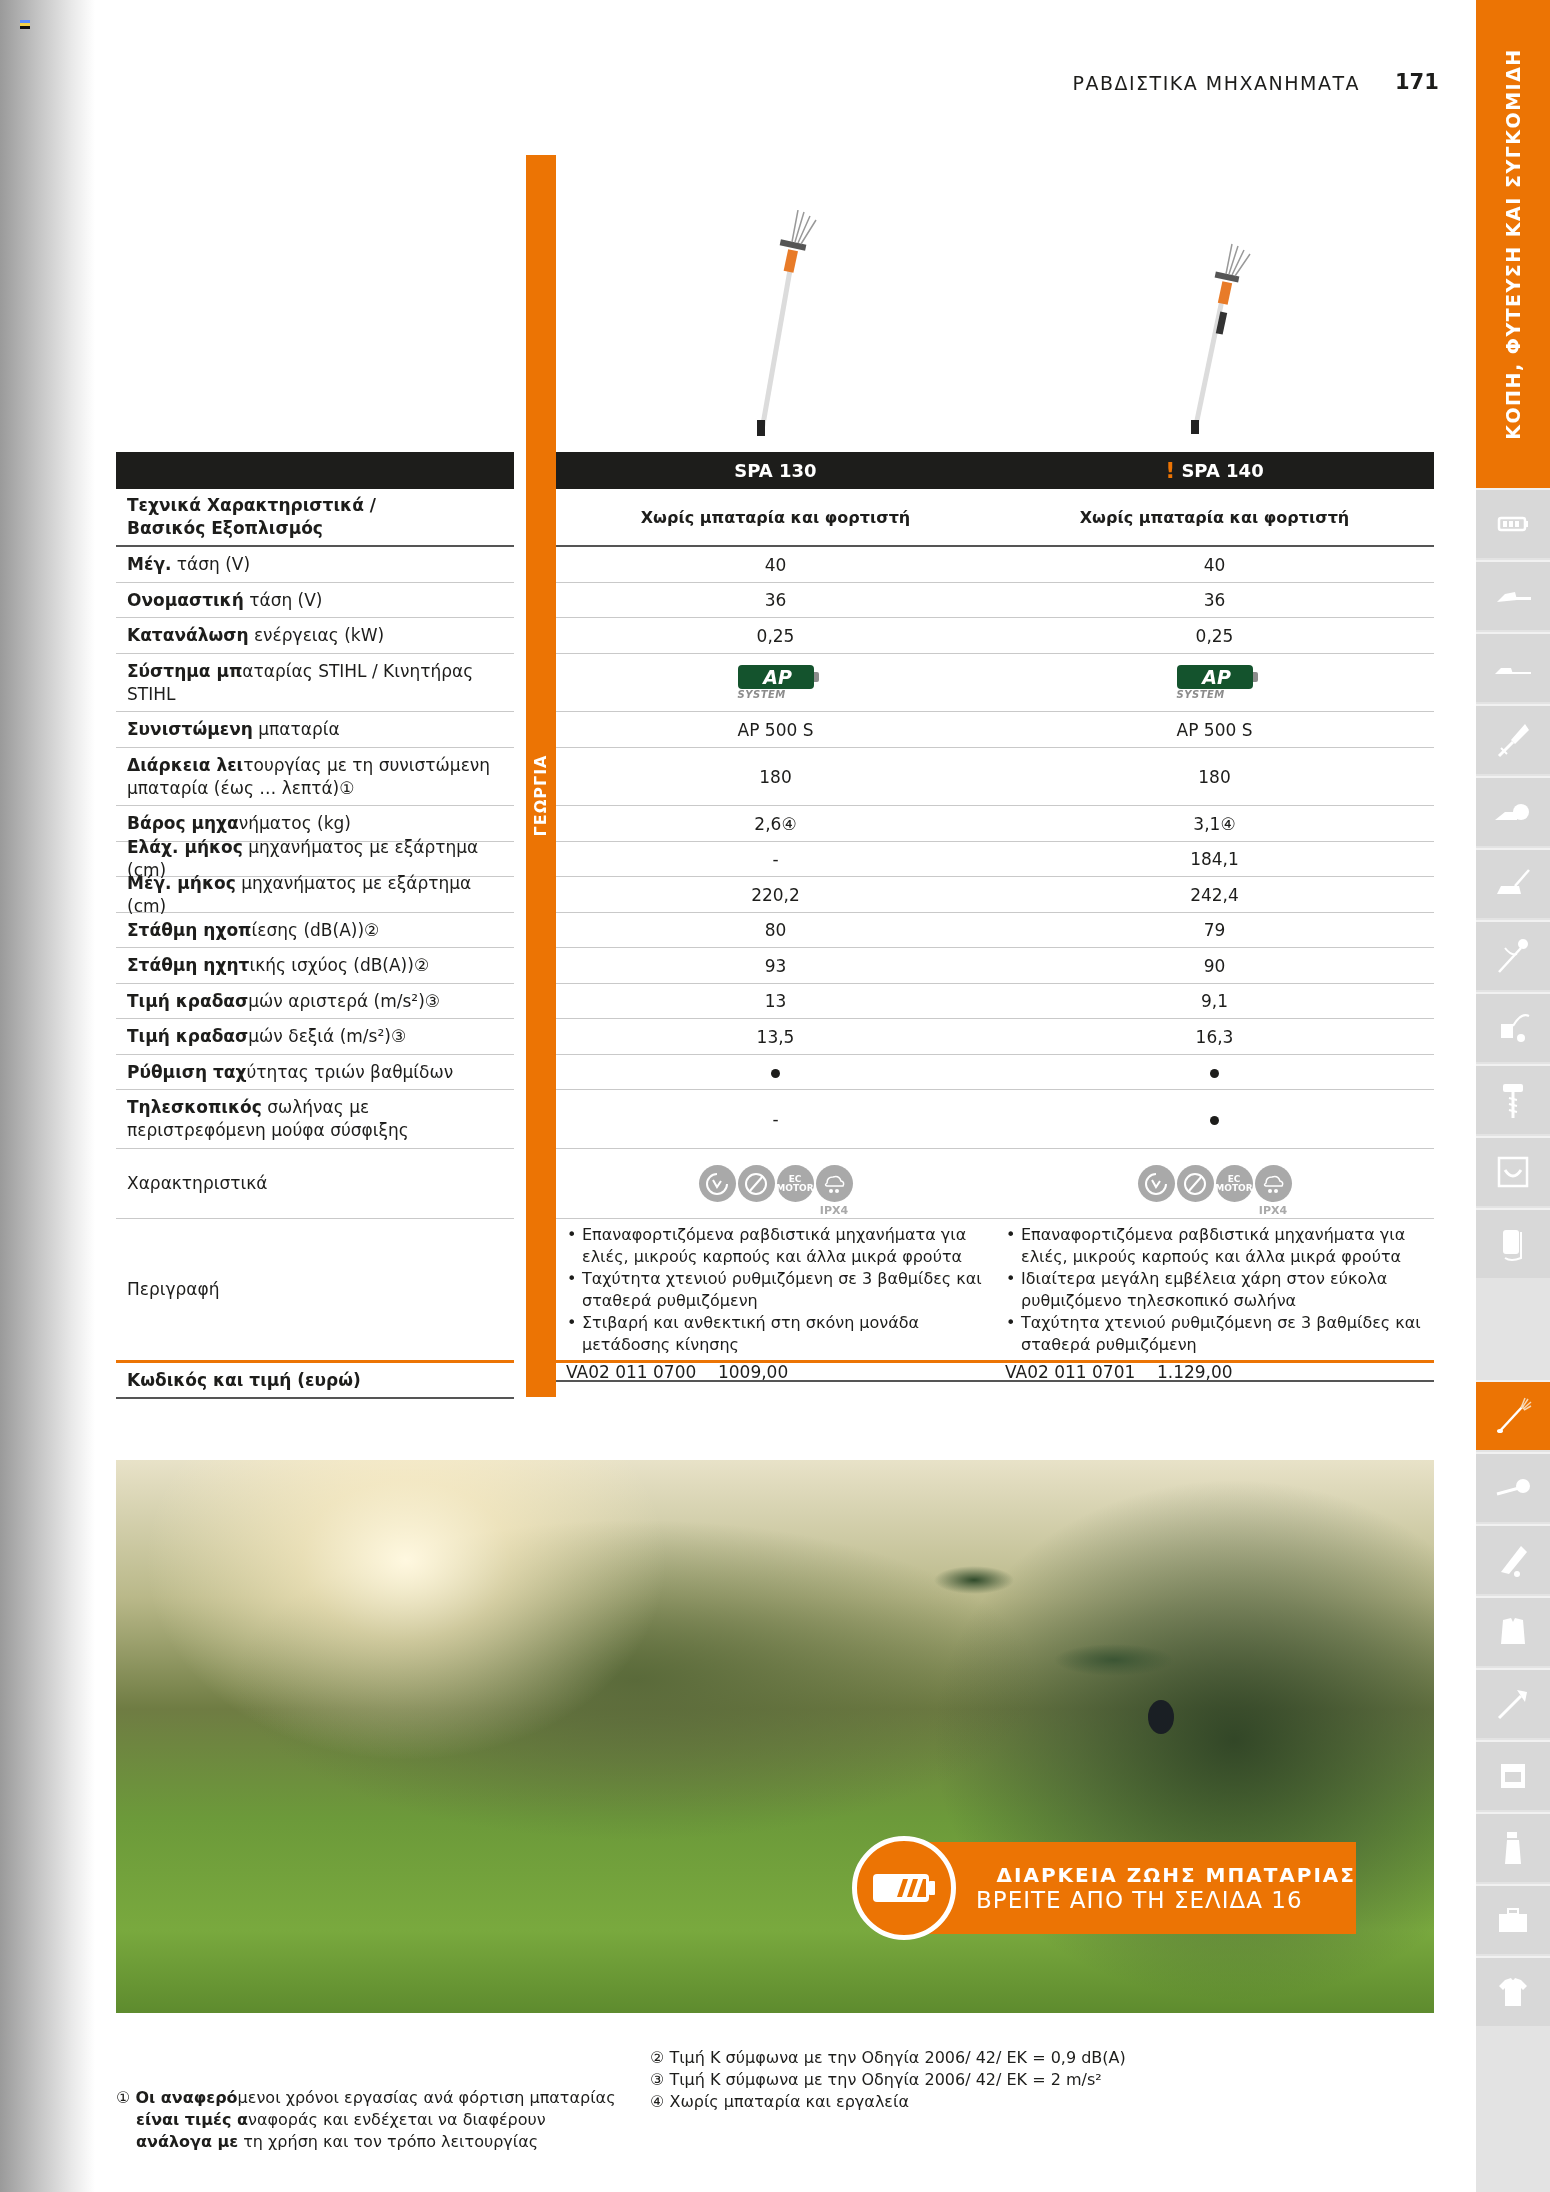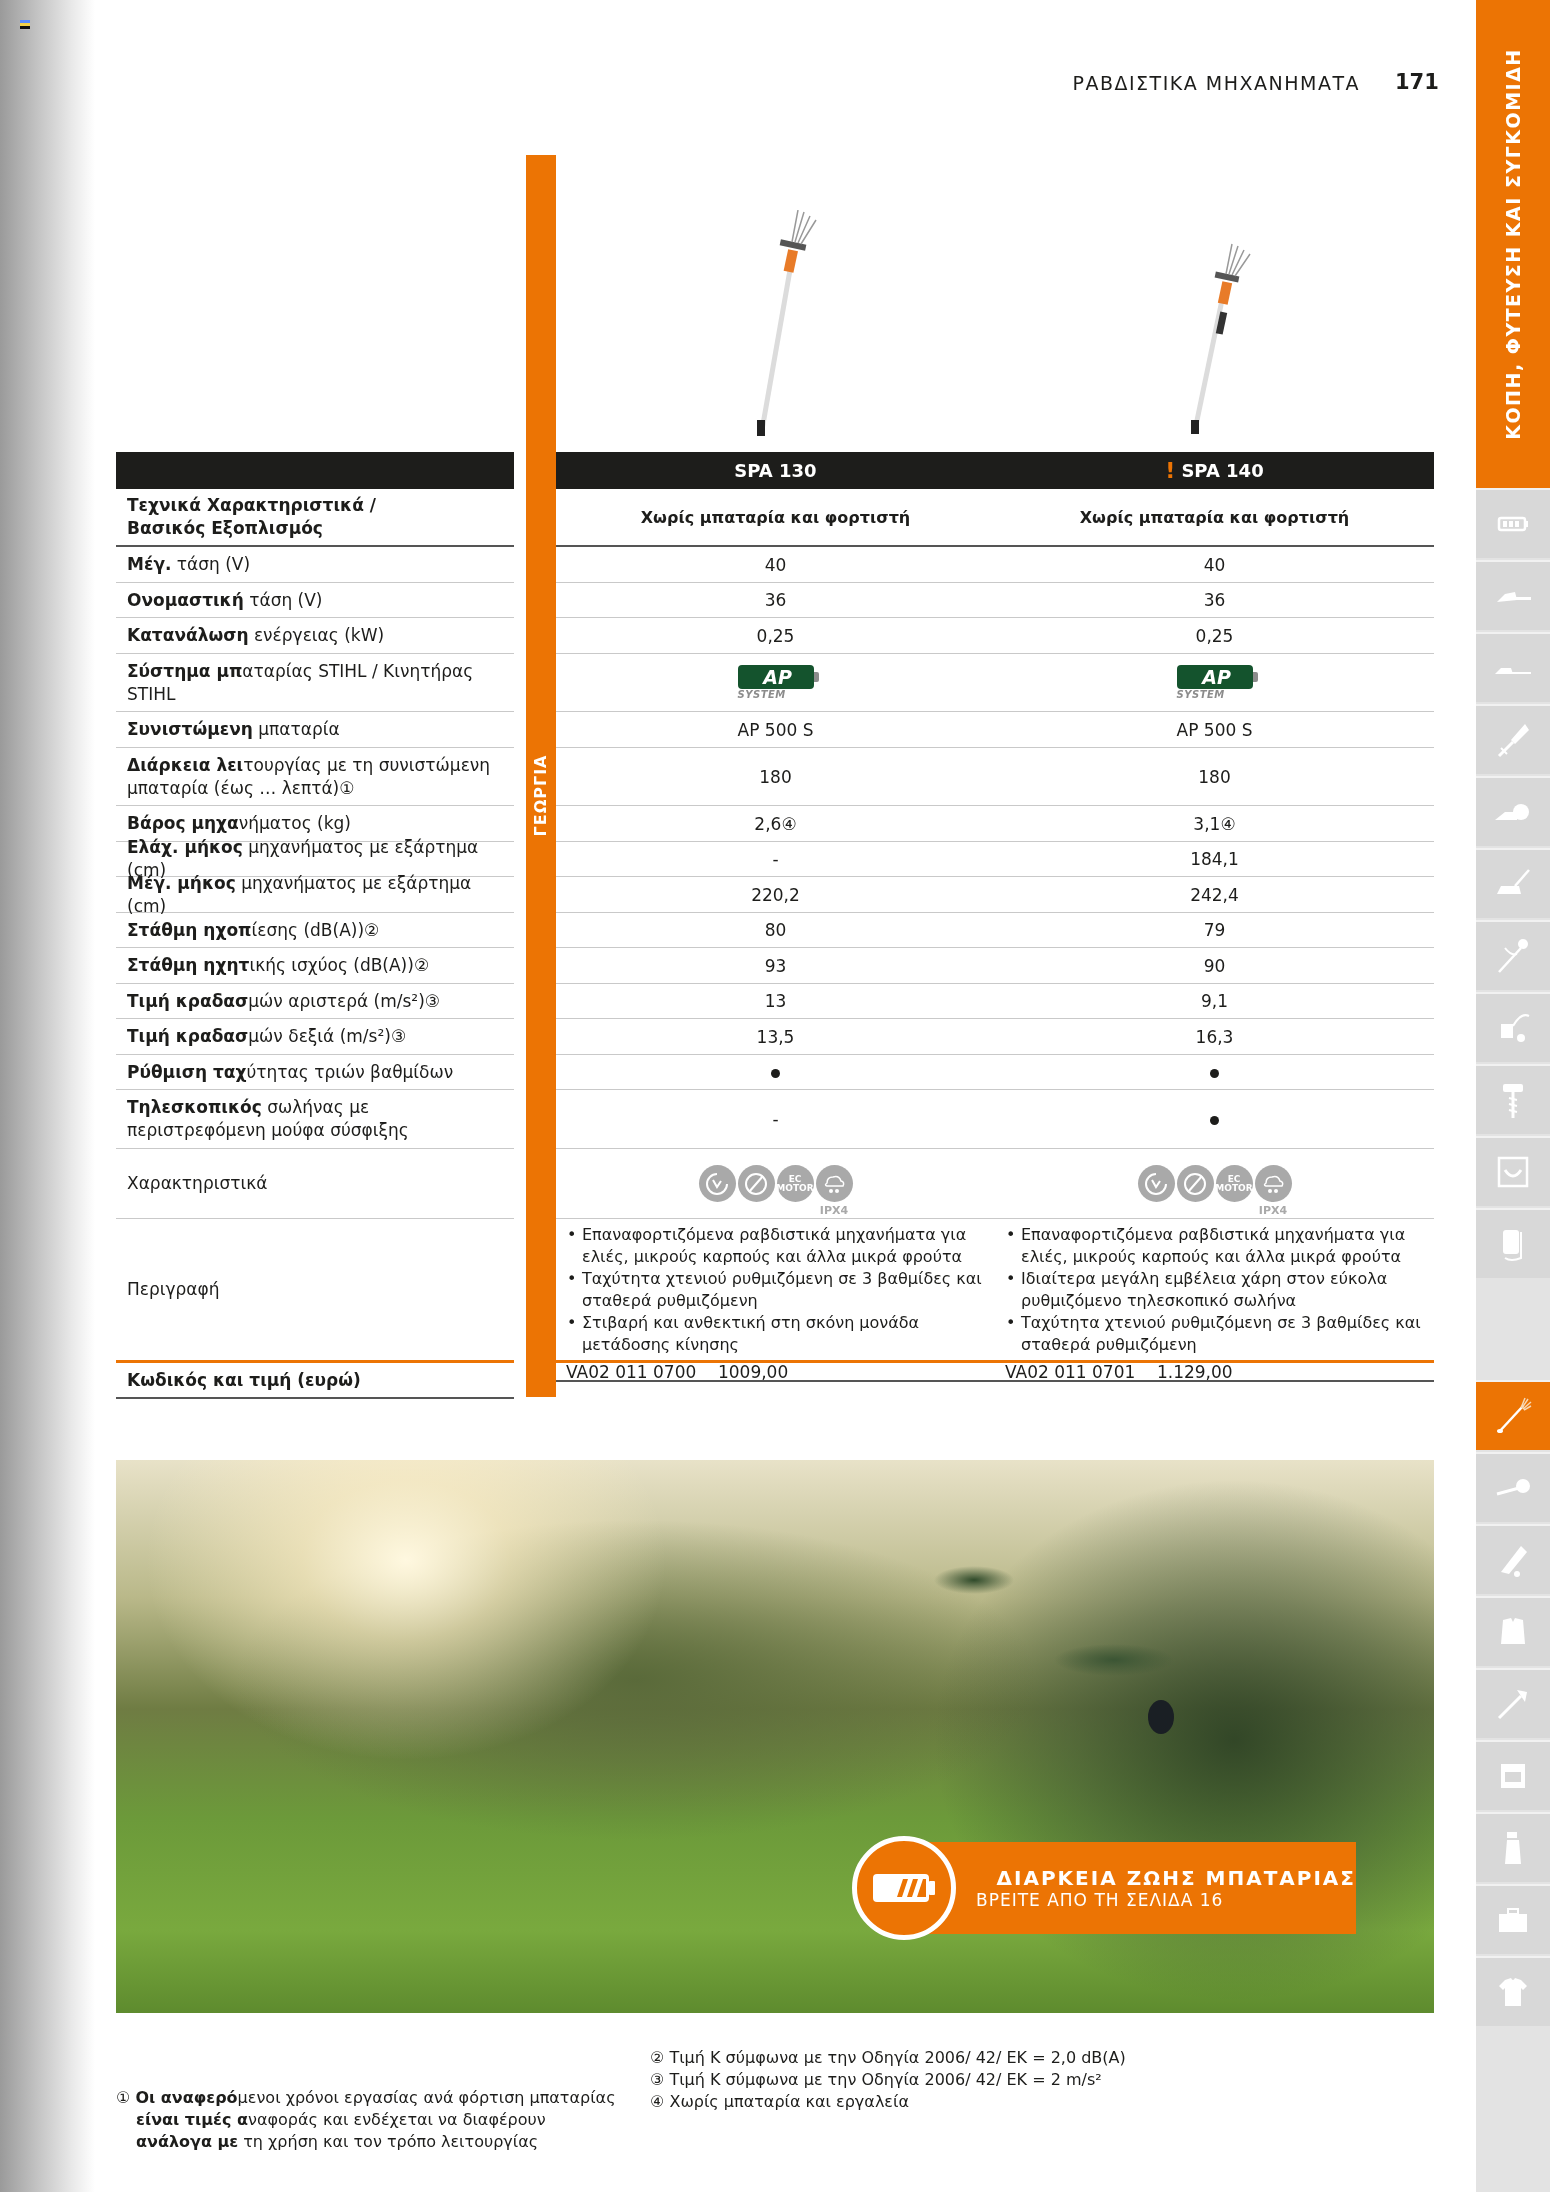--- a/index.html
+++ b/index.html
@@ -123,21 +123,21 @@
   }
   .bb-circle {
     width: 104px; height: 104px; border-radius: 50%; background: #ec7404; border: 5px solid #fff;
     display: flex; align-items: center; justify-content: center; position: relative; z-index: 2;
   }
   .bb-rect {
     position: absolute; left: 52px; top: 6px; width: 452px; height: 92px; background: #ec7404;
     padding-left: 72px; display: flex; flex-direction: column; justify-content: center; color: #fff;
   }
   .bb-title { font-size: 20px; font-weight: bold; letter-spacing: 2px; text-align: right; }
-  .bb-sub { font-size: 17px; letter-spacing: 1px; }
+  .bb-sub { font-size: 23px; letter-spacing: 1px; }
 
   
   .footnotes-left { position: absolute; left: 116px; top: 2047px; width: 520px; font-size: 16px; line-height: 22px; margin-top: 40px; }
   .footnotes-right { position: absolute; left: 650px; top: 2047px; width: 520px; font-size: 16px; line-height: 22px; }
   .fn-indent { padding-left: 20px; }
 </style>
 </head>
 <body>
 
 <div class="spine-shadow"></div>
@@ -546,16 +546,16 @@
     <div class="bb-sub">ΒΡΕΙΤΕ ΑΠΟ ΤΗ ΣΕΛΙΔΑ 16</div>
   </div>
 </div>
 
 <div class="footnotes-left">
   <div><span>①</span> <b>Οι αναφερό</b><span>μενοι χρόνοι εργασίας ανά φόρτιση μπαταρίας</span></div>
   <div class="fn-indent"><b>είναι τιμές α</b><span>ναφοράς και ενδέχεται να διαφέρουν</span></div>
   <div class="fn-indent"><b>ανάλογα με</b><span> τη χρήση και τον τρόπο λειτουργίας</span></div>
 </div>
 <div class="footnotes-right">
-  <div>② Τιμή K σύμφωνα με την Οδηγία 2006/ 42/ EK = 2,0 dB(A)</div>
+  <div>② Τιμή K σύμφωνα με την Οδηγία 2006/ 42/ EK = 0,9 dB(A)</div>
   <div>③ Τιμή K σύμφωνα με την Οδηγία 2006/ 42/ EK = 2 m/s²</div>
   <div>④ Χωρίς μπαταρία και εργαλεία</div>
 </div>
 
 </body></html>

